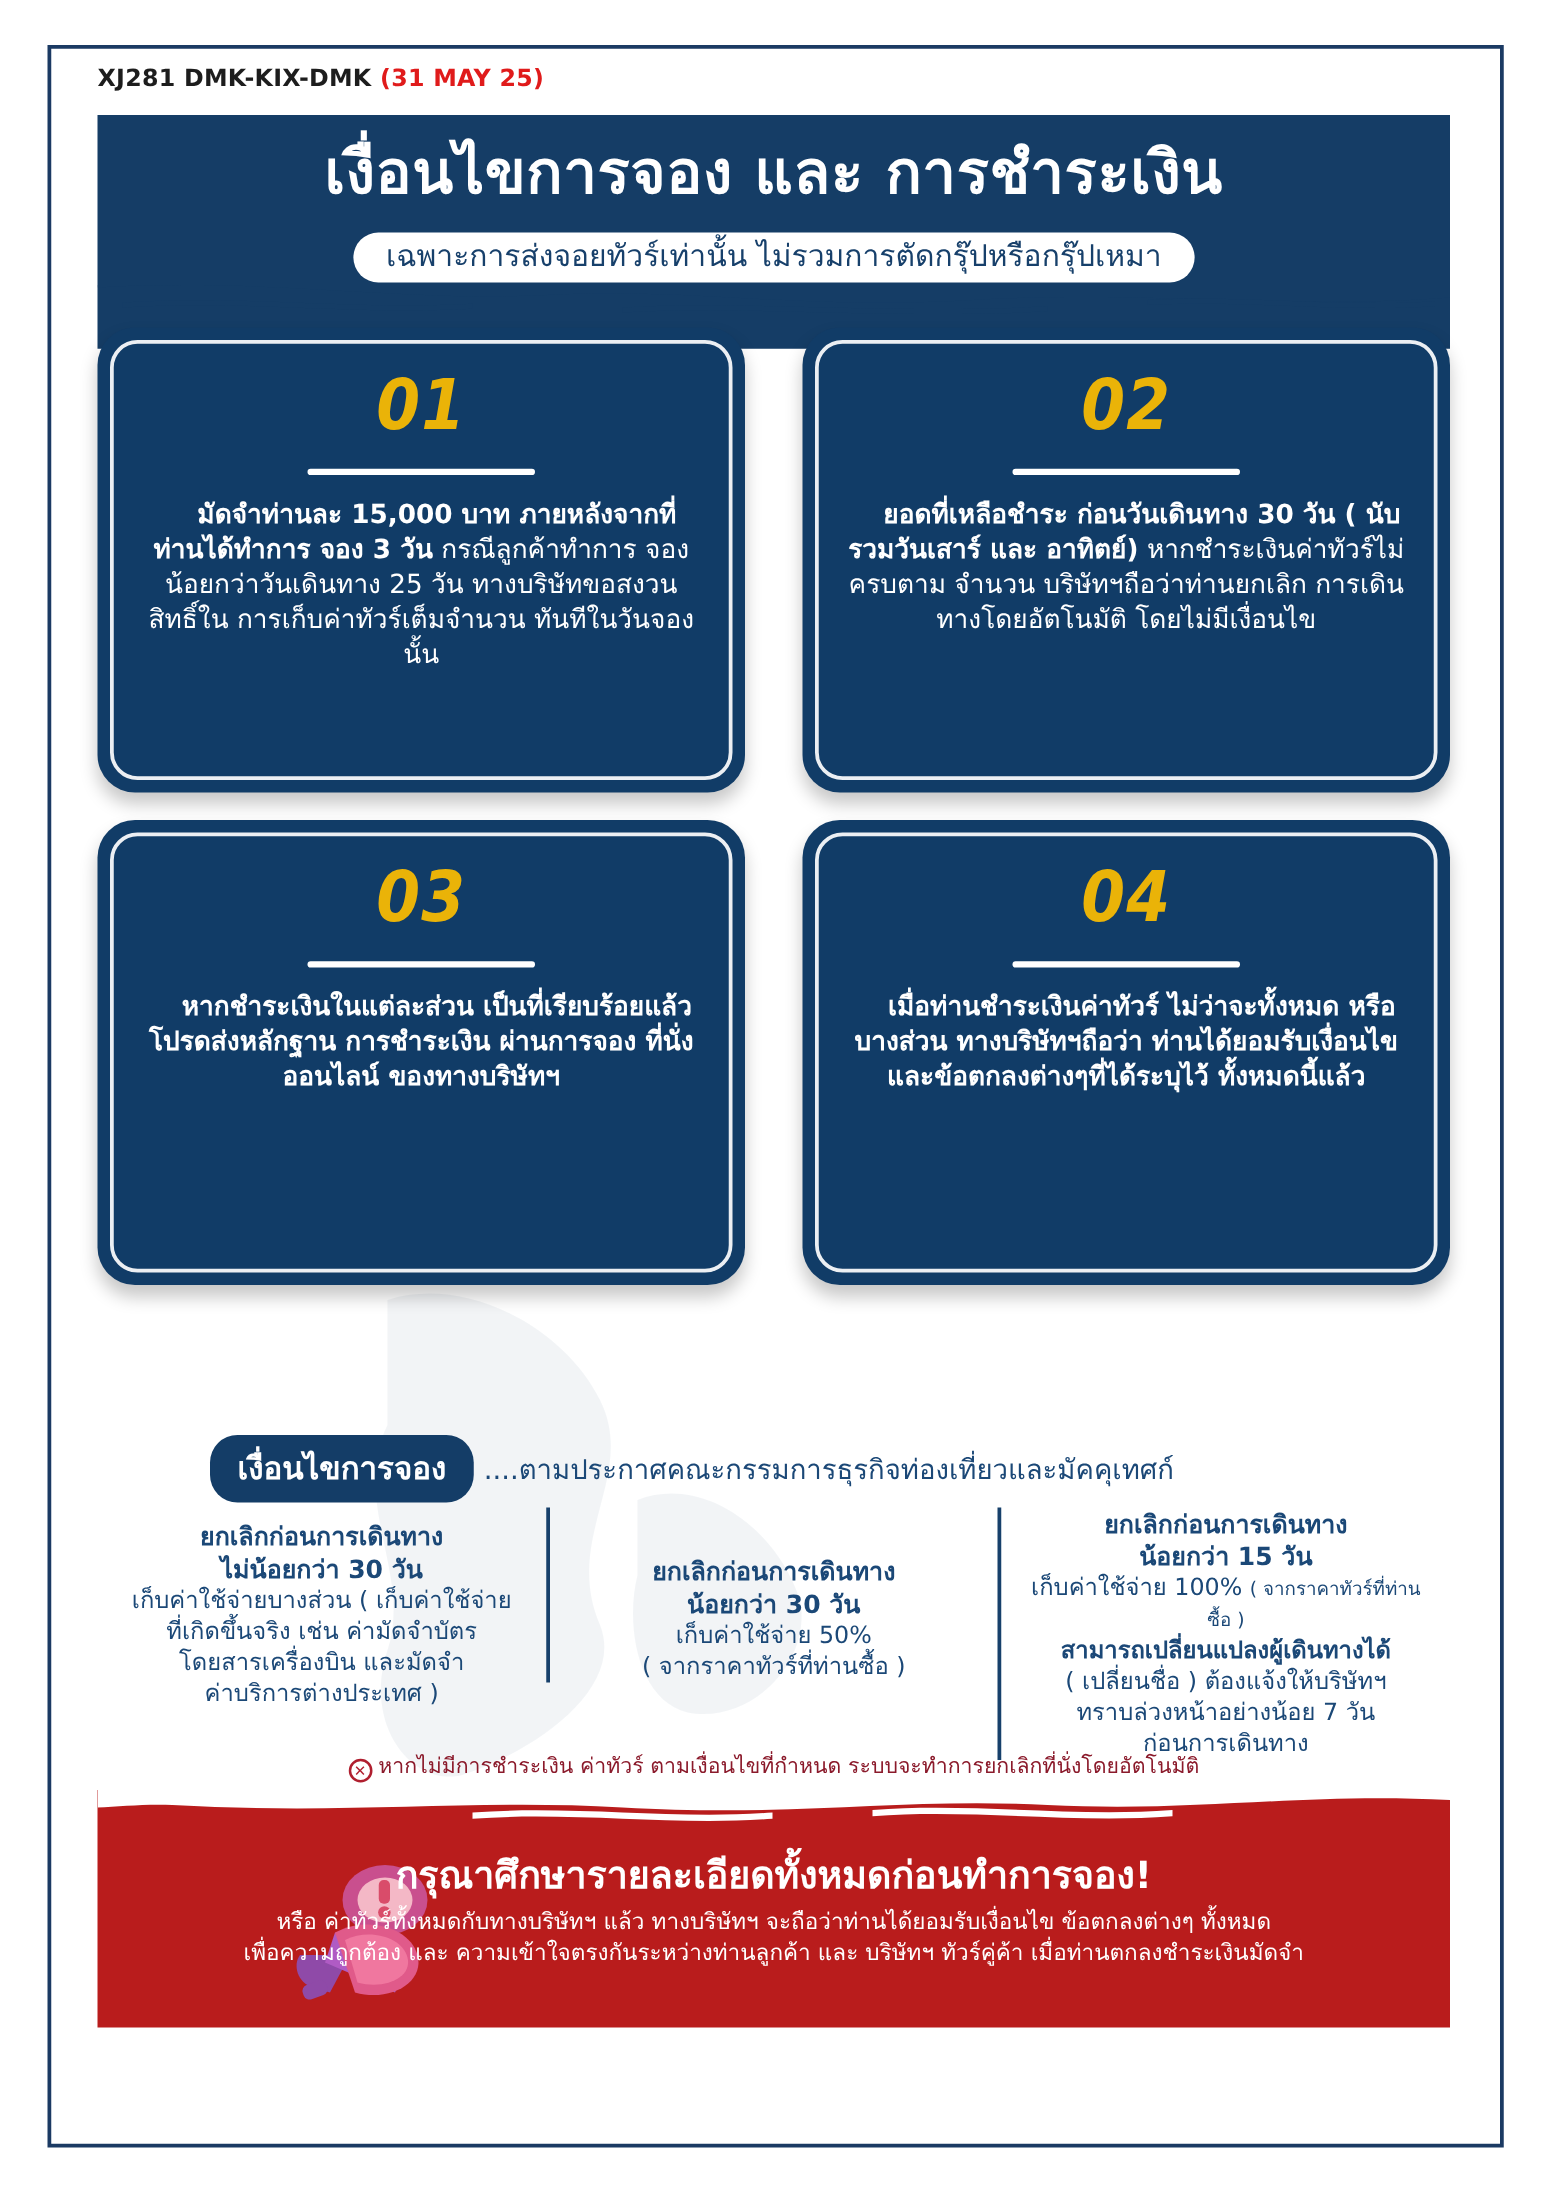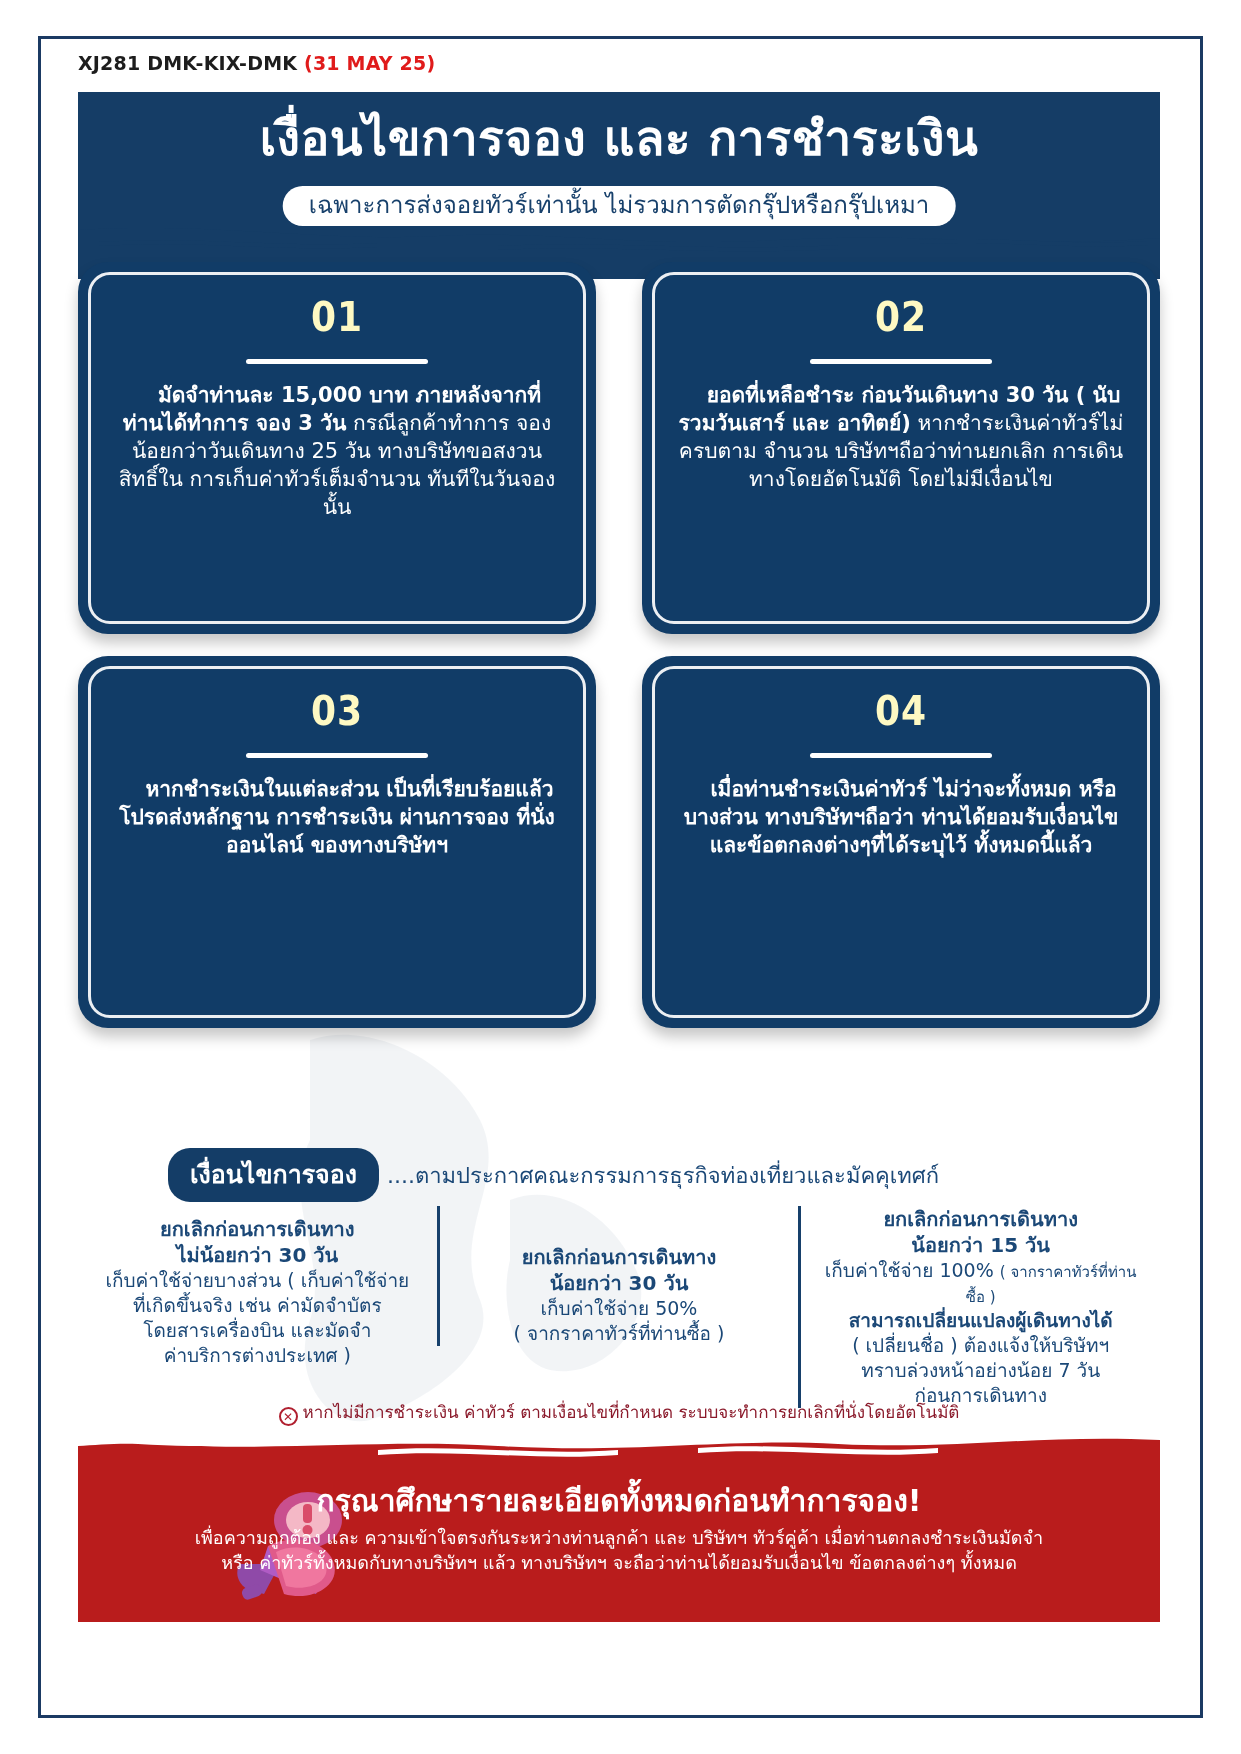--- a/index.html
+++ b/index.html
@@ -81,25 +81,26 @@
   }
   .card-inner{
     position:absolute;left:10px;right:10px;top:10px;bottom:10px;
     border:3px solid rgba(255,255,255,.92);
     border-radius:22px;
     box-sizing:border-box;
     display:flex;flex-direction:column;align-items:center;
     padding:22px 22px 16px 22px;
   }
   .card-num{
-    color:#fef9c3;
-    font-size:40px;font-weight:700;
+    color:#eab308;
+    font-size:56px;font-weight:700;
     line-height:1;
     letter-spacing:1px;
     font-family:"DejaVu Sans Condensed","Liberation Sans Narrow","Liberation Sans",sans-serif;
+    font-style:italic;
   }
   .card-rule{
     width:182px;height:5px;background:#ffffff;border-radius:3px;
     margin:22px 0 18px 0;
   }
   .card-body{
     color:#ffffff;
     font-size:21px;
     line-height:1.33;
     text-align:center;
@@ -356,19 +357,19 @@
       <path d="M16 74 C10 82 14 96 26 100 L40 104 L56 74 Z" fill="#8f4aa8"></path>
       <path d="M44 56 L100 86 L92 104 L36 80 Z" fill="#b05bc4"></path>
       <path d="M44 56 C70 42 104 52 110 74 C116 96 88 112 60 104 Z" fill="#e05a8a"></path>
       <path d="M52 62 C72 52 98 60 102 76 C106 92 84 102 62 96 Z" fill="#f0779f"></path>
       <rect x="18" y="96" width="20" height="12" rx="5" transform="rotate(-20 28 102)" fill="#8f4aa8"></rect>
     </svg>
 
     <div class="banner-content">
       <div class="banner-title">กรุณาศึกษารายละเอียดทั้งหมดก่อนทำการจอง!</div>
       <div class="banner-text">
+        <div>หรือ ค่าทัวร์ทั้งหมดกับทางบริษัทฯ แล้ว ทางบริษัทฯ จะถือว่าท่านได้ยอมรับเงื่อนไข ข้อตกลงต่างๆ ทั้งหมด</div>
         <div>เพื่อความถูกต้อง และ ความเข้าใจตรงกันระหว่างท่านลูกค้า และ บริษัทฯ ทัวร์คู่ค้า เมื่อท่านตกลงชำระเงินมัดจำ</div>
-        <div>หรือ ค่าทัวร์ทั้งหมดกับทางบริษัทฯ แล้ว ทางบริษัทฯ จะถือว่าท่านได้ยอมรับเงื่อนไข ข้อตกลงต่างๆ ทั้งหมด</div>
       </div>
     </div>
   </div>
 
 </div>
 
 </body></html>

